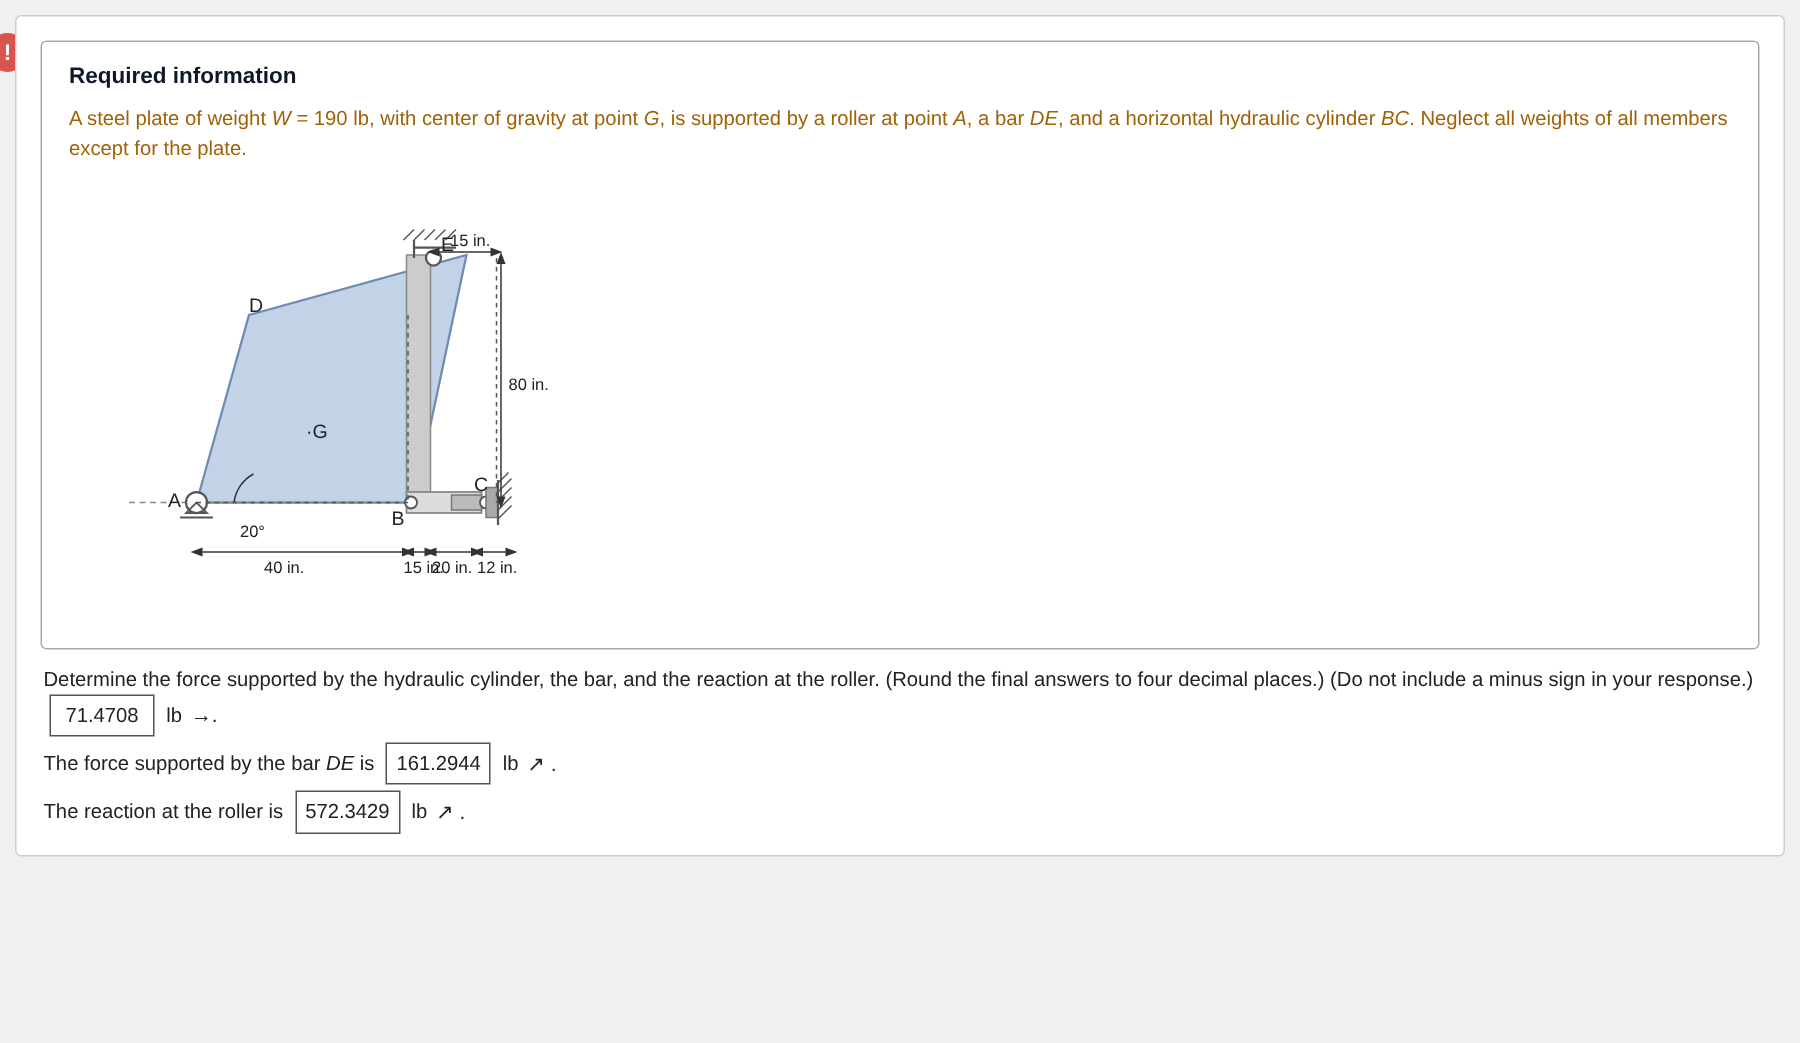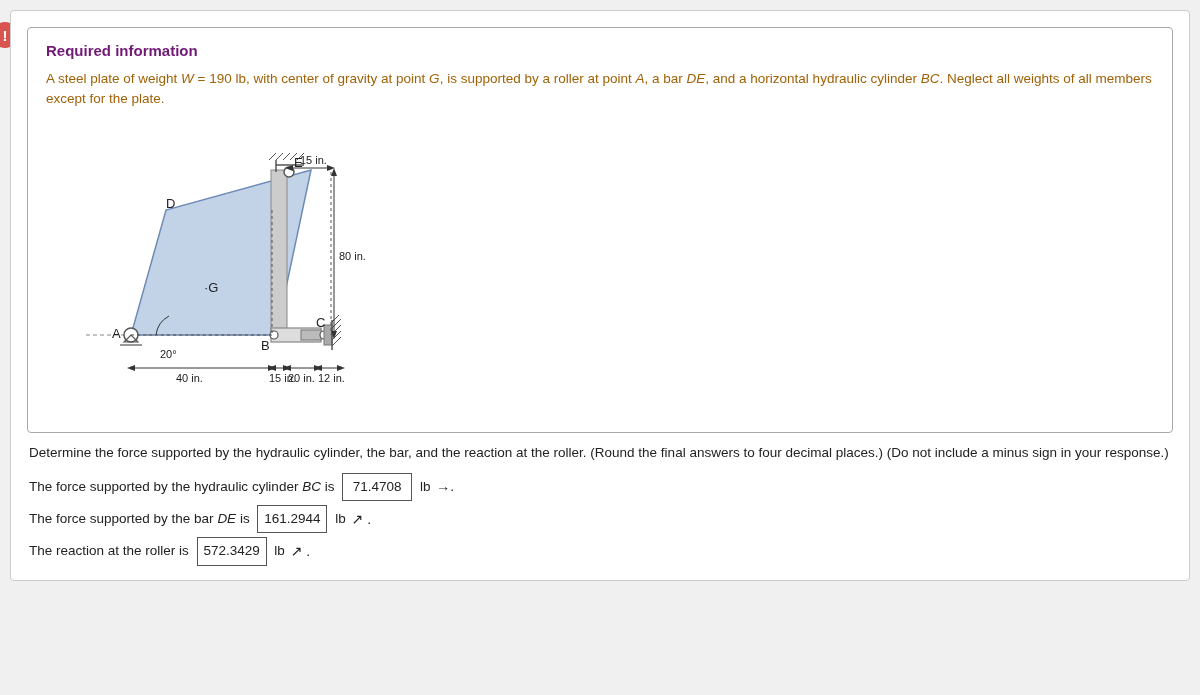--- a/index.html
+++ b/index.html
@@ -39,21 +39,21 @@
       font-size: 15px;
     }
     .info-box {
       border: 1.5px solid #aaa;
       border-radius: 4px;
       margin: 16px 16px 0 16px;
       padding: 14px 18px 14px 18px;
     }
     .info-title {
       font-weight: bold;
-      color: #701a75;
+      color: #0f172a;
       font-size: 15px;
       margin-bottom: 10px;
     }
     .info-desc {
       font-size: 13.5px;
       line-height: 1.5;
       margin-bottom: 10px;
       color: #a16207;
     }
     .info-note {
@@ -73,21 +73,21 @@
       width: 340px;
       height: 290px;
     }
     .questions-section {
       padding: 10px 18px 10px 18px;
       font-size: 13.5px;
       color: #222;
       line-height: 1.8;
     }
     .question-intro {
-      margin-bottom: 10px;
+      margin-bottom: 0;
       line-height: 1.5;
     }
     .answer-line {
       display: flex;
       align-items: center;
       margin-bottom: 4px;
       flex-wrap: wrap;
     }
     .answer-box {
       display: inline-block;
@@ -229,21 +229,20 @@
           <line x1="196" y1="215" x2="55" y2="215" stroke="#555" stroke-width="1" stroke-dasharray="3,3"></line>
 
         </svg>
       </div>
     </div>
 
     <div class="questions-section">
       <div class="question-intro">Determine the force supported by the hydraulic cylinder, the bar, and the reaction at the roller. (Round the final answers to four decimal places.) (Do not include a minus sign in your response.)</div>
 
       <div class="answer-line">
-        <span>The force supported by the hydraulic cylinder <em>BC</em> is&nbsp;</span>
         <span class="answer-box">71.4708</span>
         <span>&nbsp;lb</span>
         <span class="arrow-right">&nbsp;→.</span>
       </div>
 
       <div class="answer-line">
         <span>The force supported by the bar <em>DE</em> is&nbsp;</span>
         <span class="answer-box">161.2944</span>
         <span>&nbsp;lb</span>
         <span class="arrow-diag-up">&nbsp;↗&nbsp;.</span>

